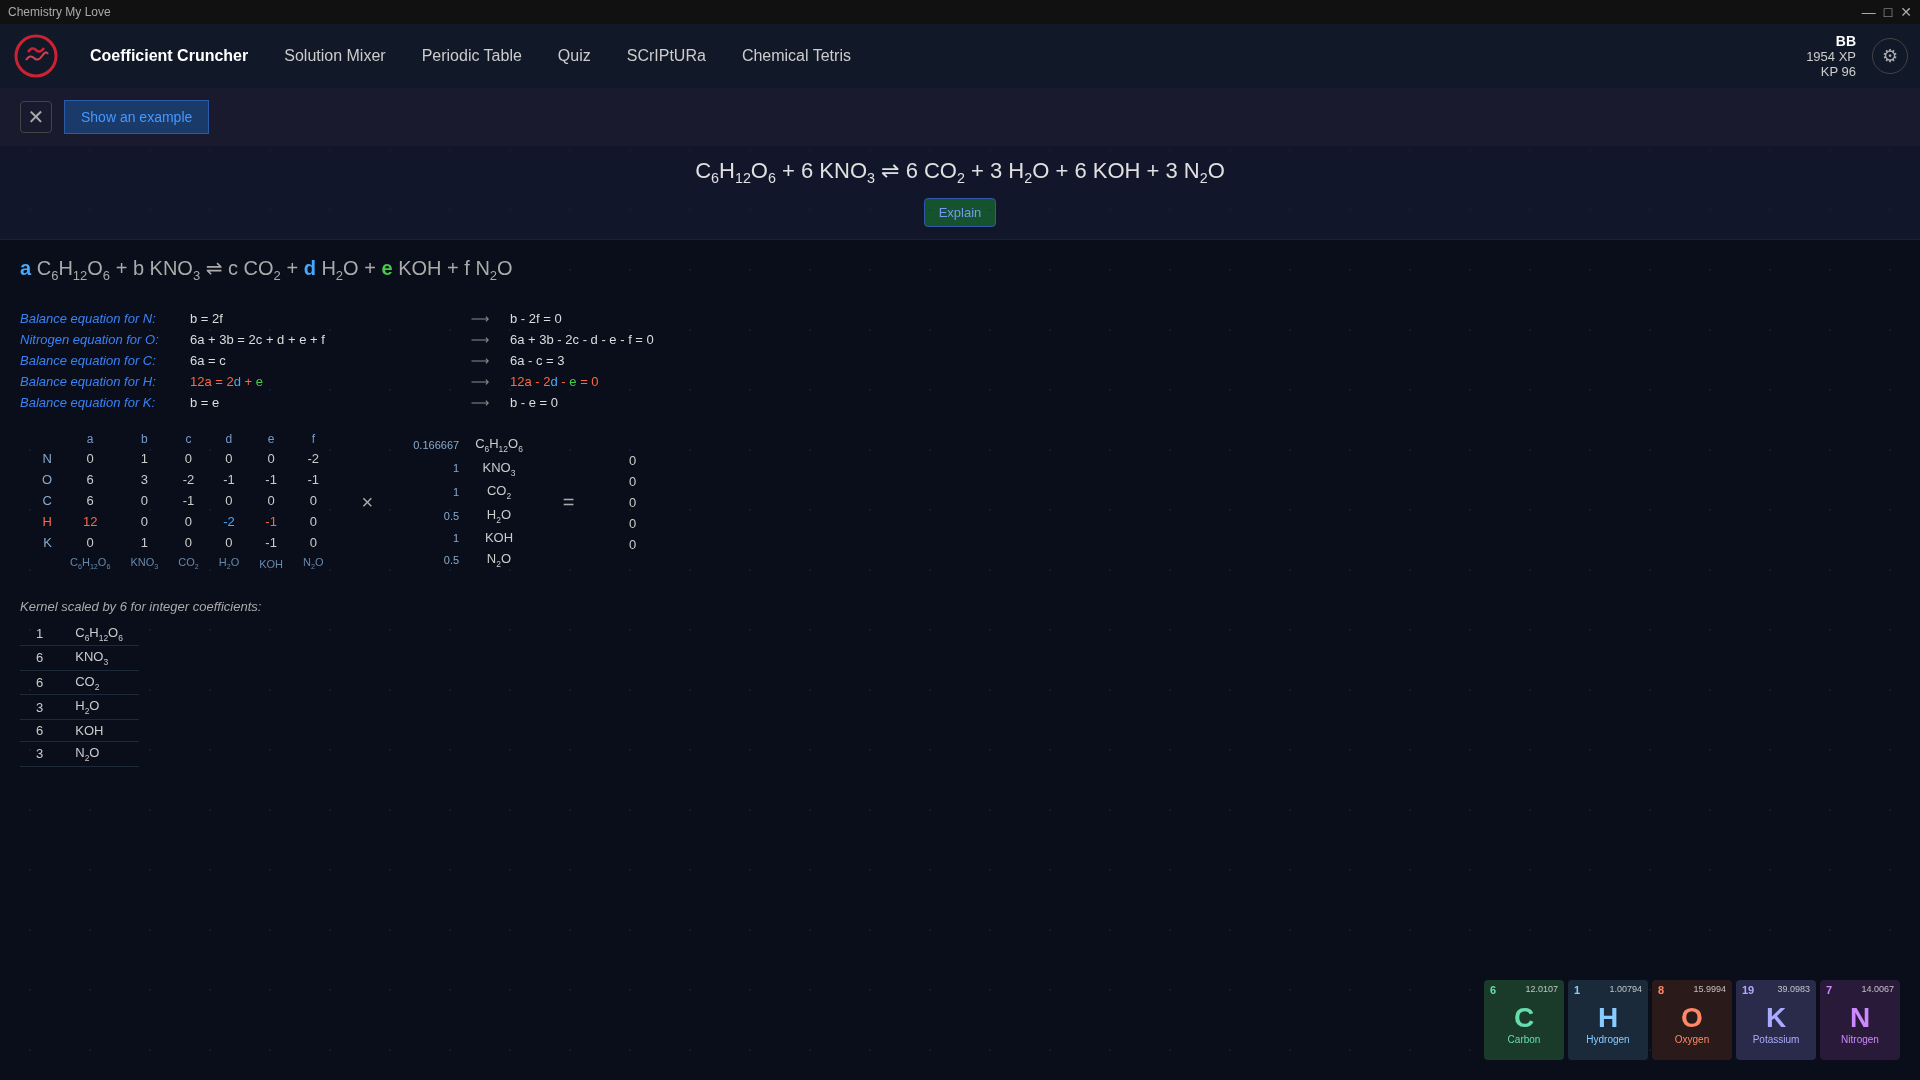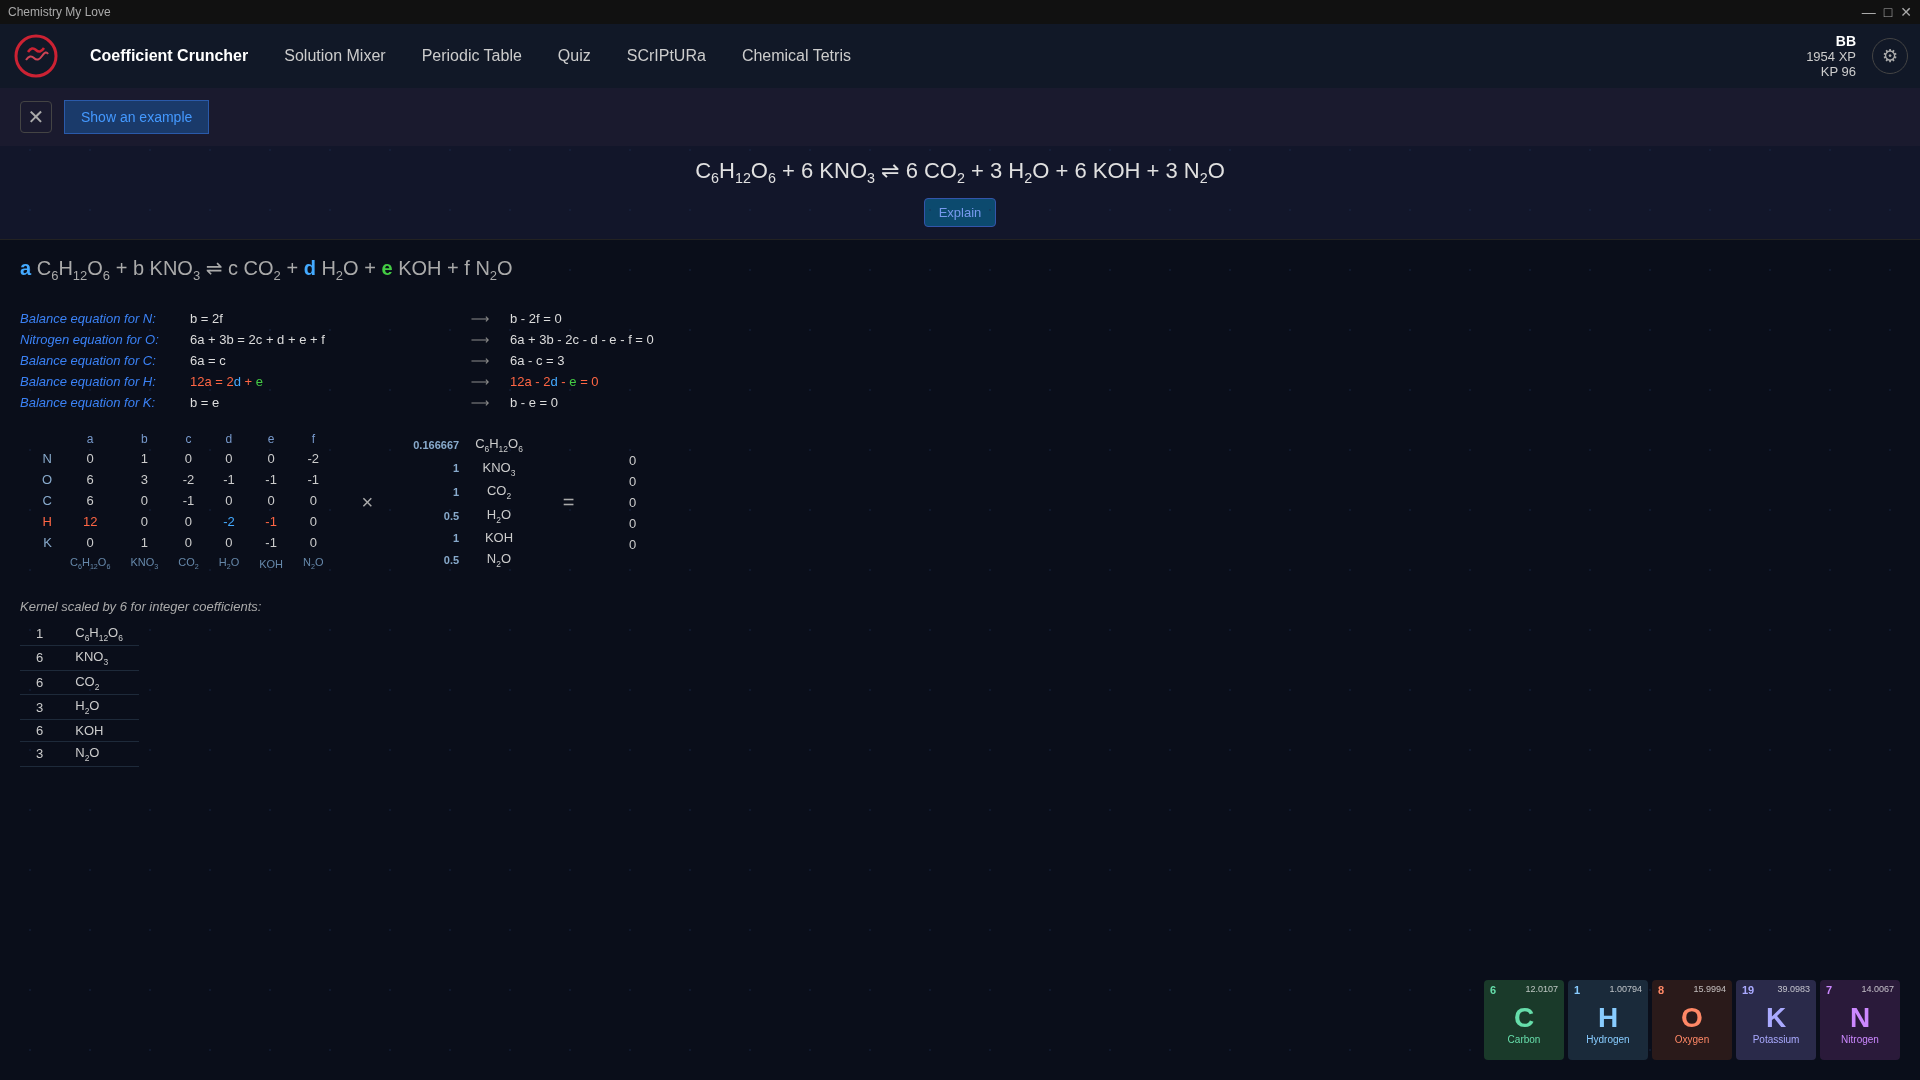--- a/index.html
+++ b/index.html
@@ -151,21 +151,21 @@
       background: #12162a;
       padding: 12px 20px;
       display: flex;
       align-items: center;
       gap: 12px;
       font-size: 22px;
       border-bottom: 1px solid #222;
       flex-direction: column;
     }
     #explain-btn {
-      background: #0c4a6e;
+      background: #14532d;
       border: 1px solid #3355aa;
       color: #7799ee;
       padding: 6px 14px;
       font-size: 13px;
       cursor: pointer;
       border-radius: 4px;
     }
 
     
     #main {
@@ -274,21 +274,20 @@
       text-align: center;
       padding: 3px 12px;
       color: #cccccc;
       min-width: 60px;
     }
     .vector-table .label-col {
       color: #88aacc;
       font-size: 11px;
       text-align: right;
       padding-right: 4px;
-      font-weight: bold;
     }
 
     .equals-symbol {
       font-size: 20px;
       color: #aaa;
       margin: 0 8px;
     }
 
     
     #kernel-section {

